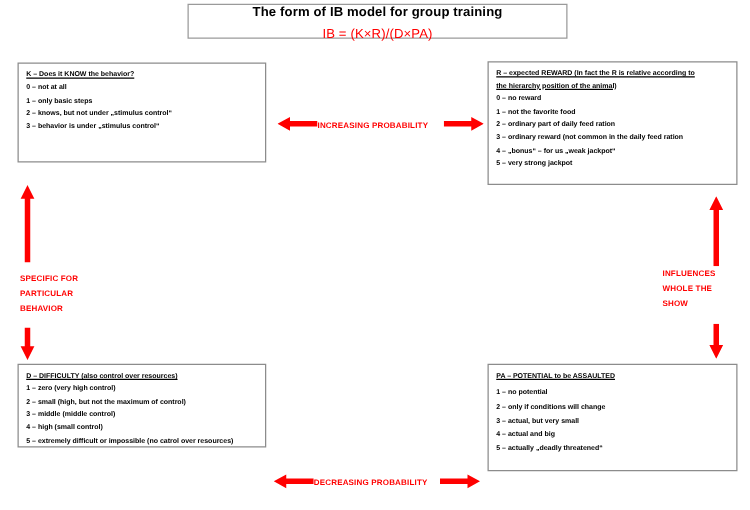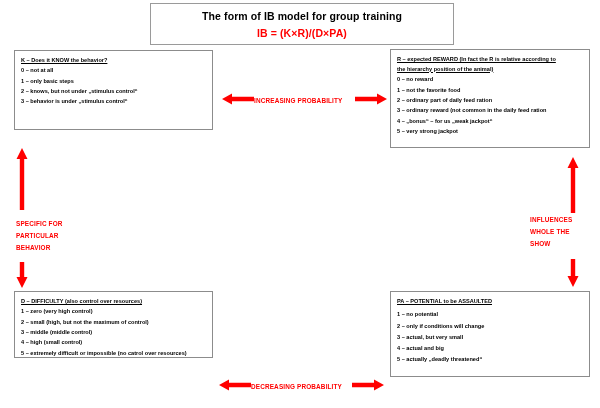--- a/index.html
+++ b/index.html
@@ -19,39 +19,39 @@
     height: 408px;
     background: #ffffff;
   }
 
   
   .title-box {
     position: absolute;
     left: 150px;
     top: 3px;
     width: 304px;
-    height: 42px;
+    height: 28px;
     border: 1px solid #9a9a9a;
     background: #ffffff;
     box-sizing: border-box;
     display: flex;
     flex-direction: column;
     align-items: center;
-    justify-content: center;
+    justify-content: space-between;
   }
   .title-main {
     font-size: 10.5px;
     font-weight: bold;
     color: #000000;
     letter-spacing: 0.1px;
     margin-bottom: 5px;
   }
   .title-formula {
     font-size: 10.5px;
-    font-weight: bold;
+    font-weight: normal;
     color: #ff0000;
     letter-spacing: 0.1px;
   }
 
   
   .box {
     position: absolute;
     border: 1px solid #8c8c8c;
     background: #ffffff;
     box-sizing: border-box;

